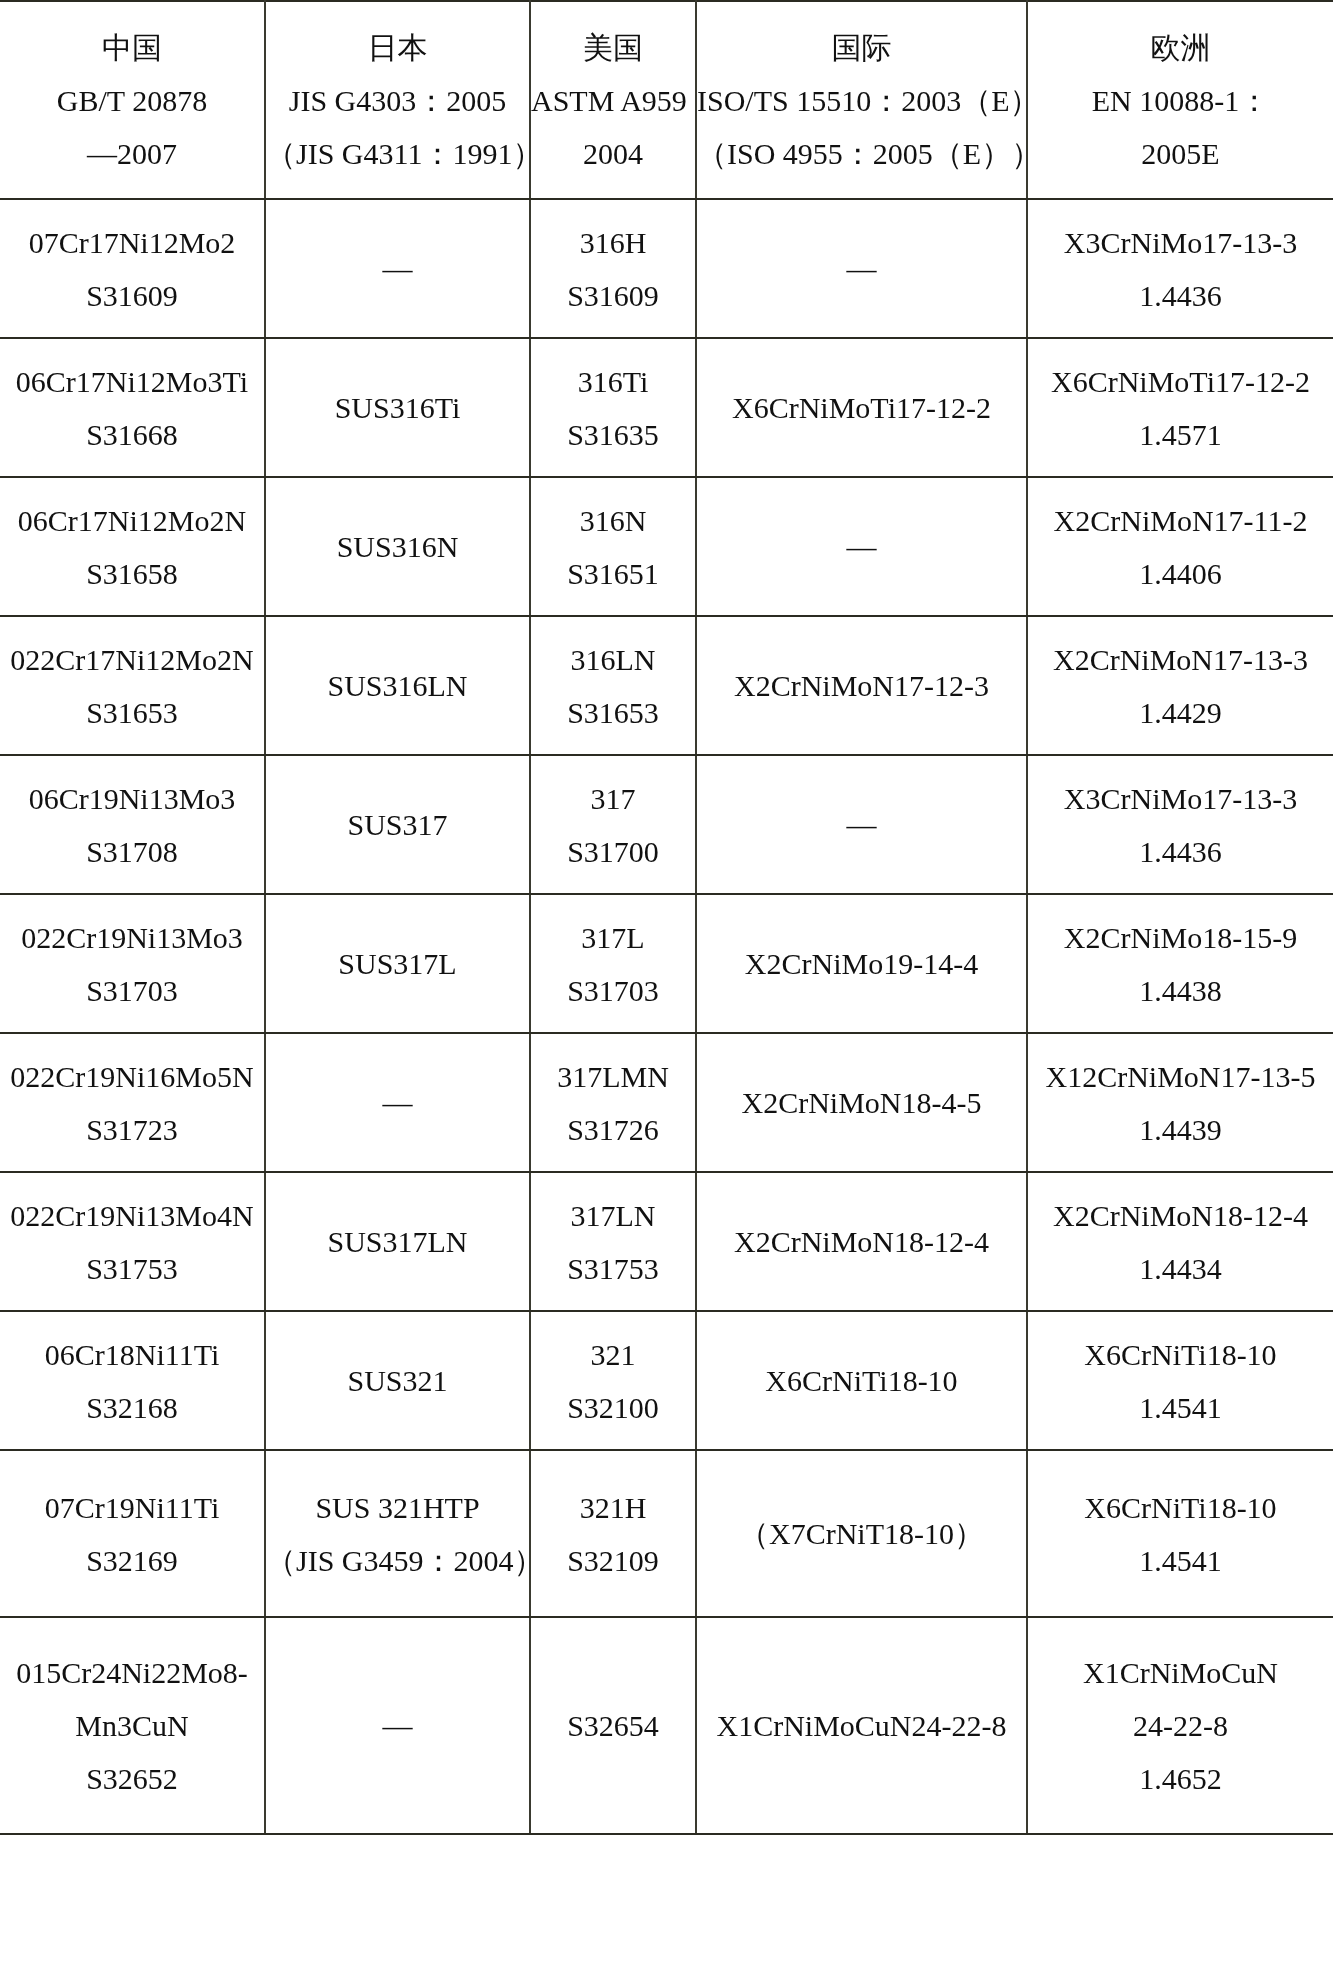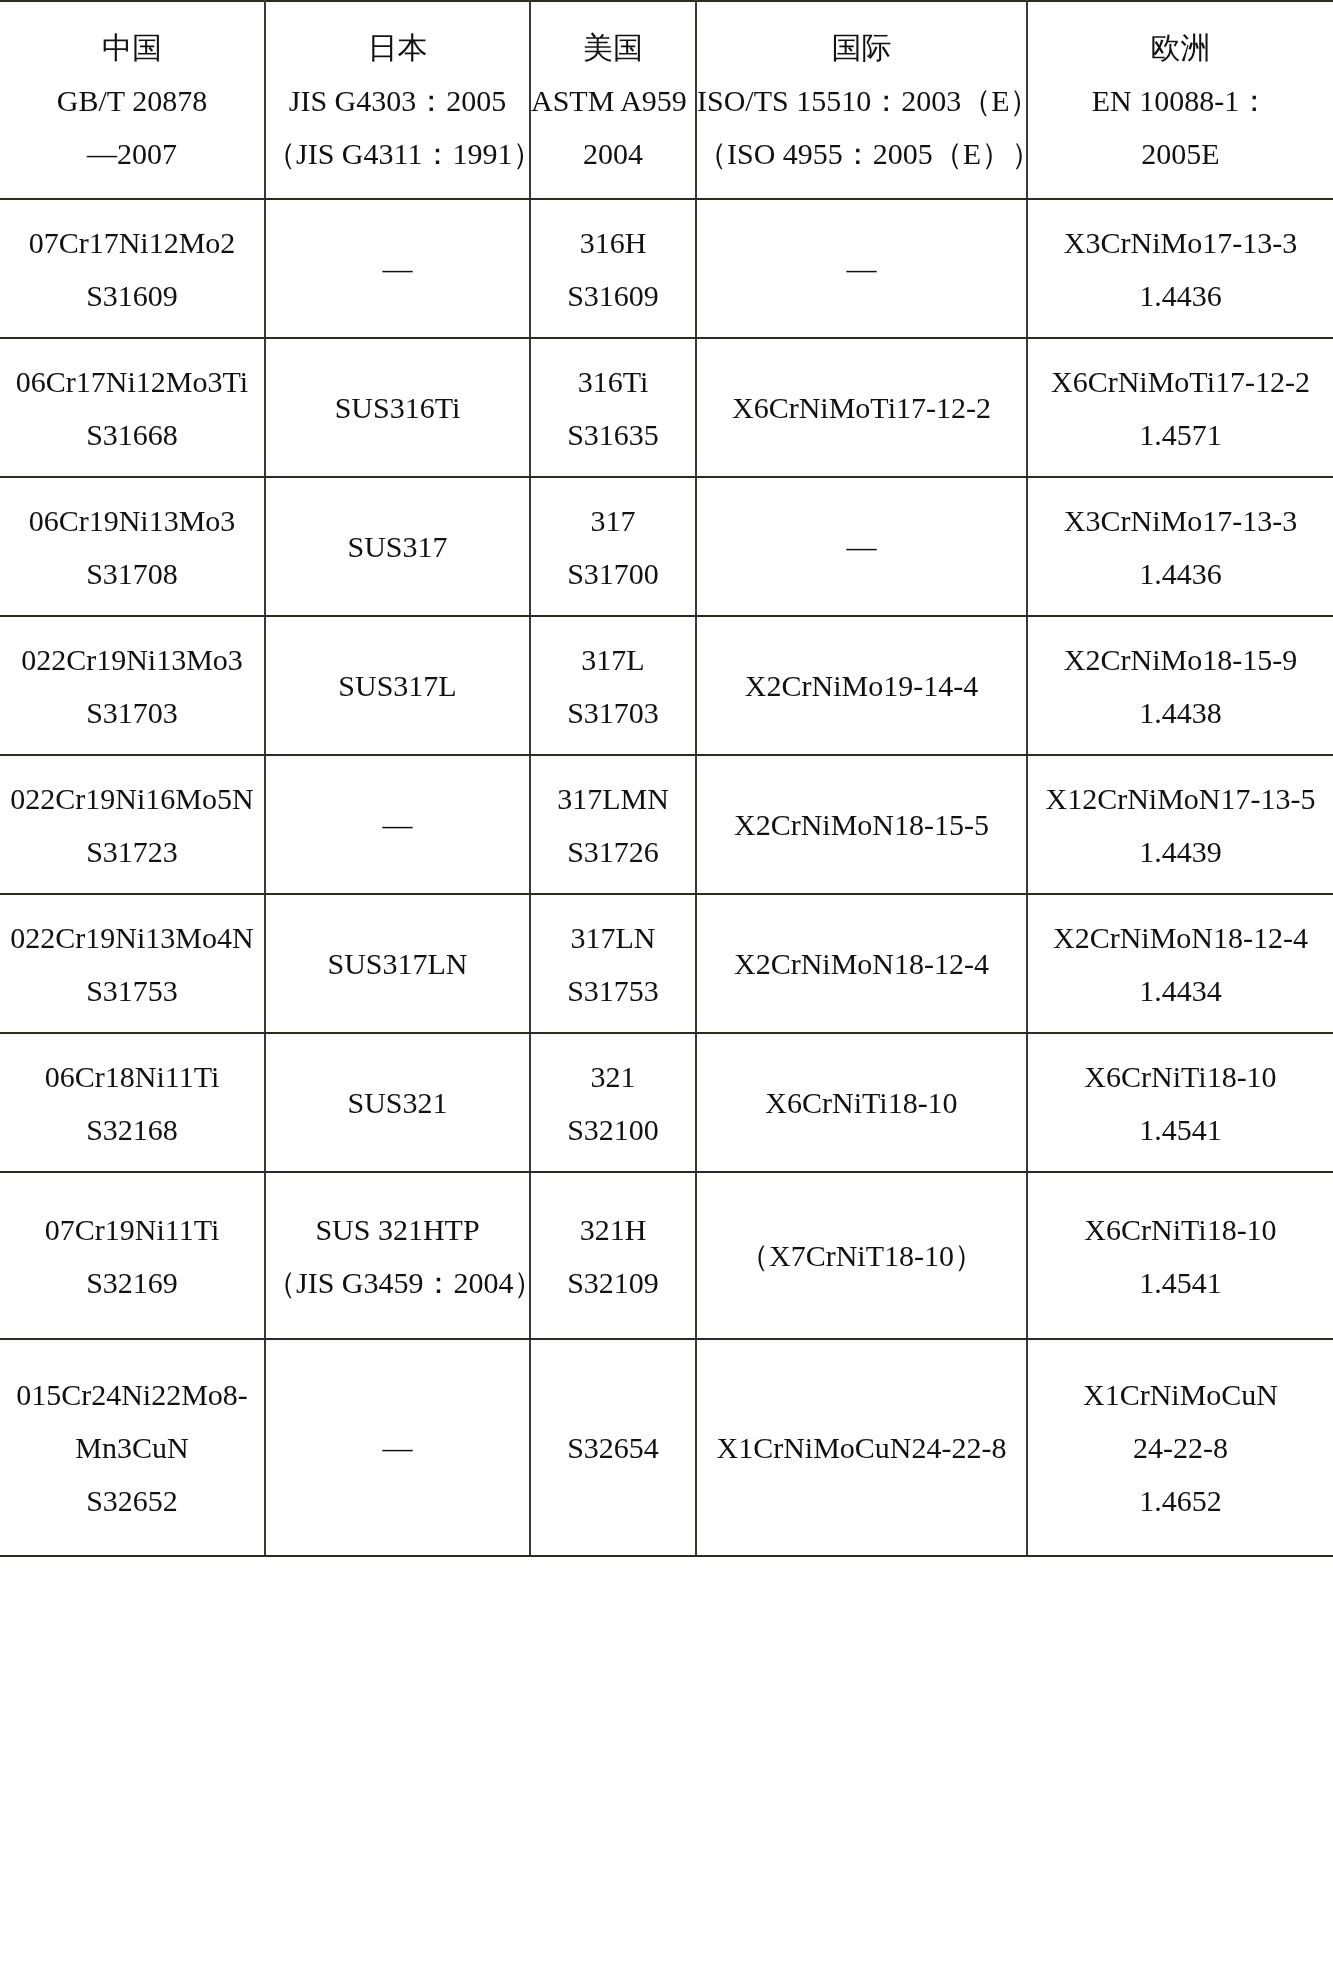--- a/index.html
+++ b/index.html
@@ -122,21 +122,61 @@
       <td>
         <span class="line">X6CrNiMoTi17-12-2</span>
       </td>
       <td>
         <span class="line">X6CrNiMoTi17-12-2</span>
         <span class="line">1.4571</span>
       </td>
     </tr>
 
 
-
+    <tr class="std">
+      <td>
+        <span class="line">06Cr17Ni12Mo2N</span>
+        <span class="line">S31658</span>
+      </td>
+      <td>
+        <span class="line">SUS316N</span>
+      </td>
+      <td>
+        <span class="line">316N</span>
+        <span class="line">S31651</span>
+      </td>
+      <td>
+        <span class="line">—</span>
+      </td>
+      <td>
+        <span class="line">X2CrNiMoN17-11-2</span>
+        <span class="line">1.4406</span>
+      </td>
+    </tr>
+
+    <tr class="std">
+      <td>
+        <span class="line">022Cr17Ni12Mo2N</span>
+        <span class="line">S31653</span>
+      </td>
+      <td>
+        <span class="line">SUS316LN</span>
+      </td>
+      <td>
+        <span class="line">316LN</span>
+        <span class="line">S31653</span>
+      </td>
+      <td>
+        <span class="line">X2CrNiMoN17-12-3</span>
+      </td>
+      <td>
+        <span class="line">X2CrNiMoN17-13-3</span>
+        <span class="line">1.4429</span>
+      </td>
+    </tr>
 
     <tr class="std">
       <td>
         <span class="line">06Cr19Ni13Mo3</span>
         <span class="line">S31708</span>
       </td>
       <td>
         <span class="line">SUS317</span>
       </td>
       <td>
@@ -179,21 +219,21 @@
         <span class="line">S31723</span>
       </td>
       <td>
         <span class="line">—</span>
       </td>
       <td>
         <span class="line">317LMN</span>
         <span class="line">S31726</span>
       </td>
       <td>
-        <span class="line">X2CrNiMoN18-15-5</span>
+        <span class="line">X2CrNiMoN18-4-5</span>
       </td>
       <td>
         <span class="line">X12CrNiMoN17-13-5</span>
         <span class="line">1.4439</span>
       </td>
     </tr>
 
     <tr class="std">
       <td>
         <span class="line">022Cr19Ni13Mo4N</span>

